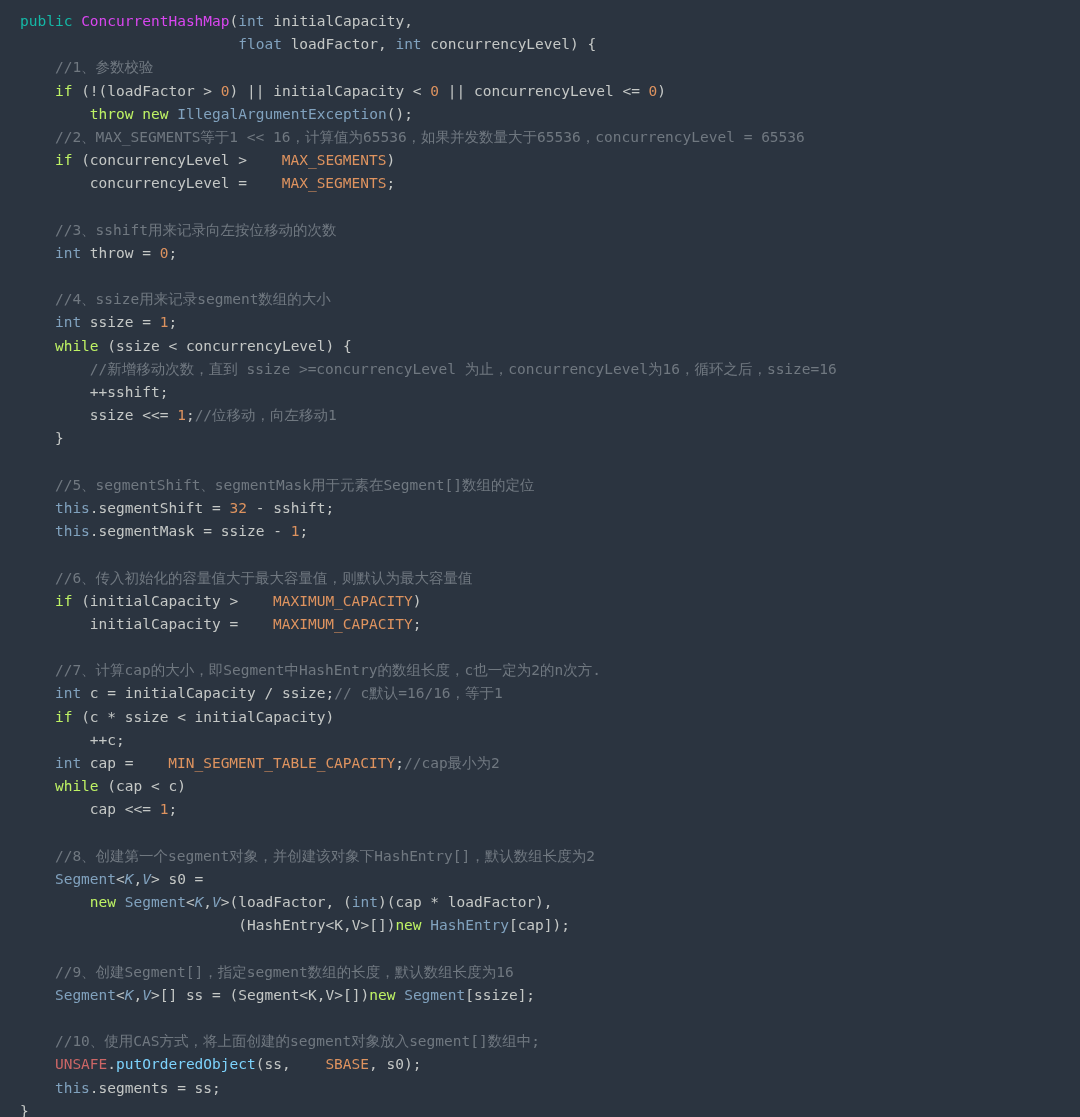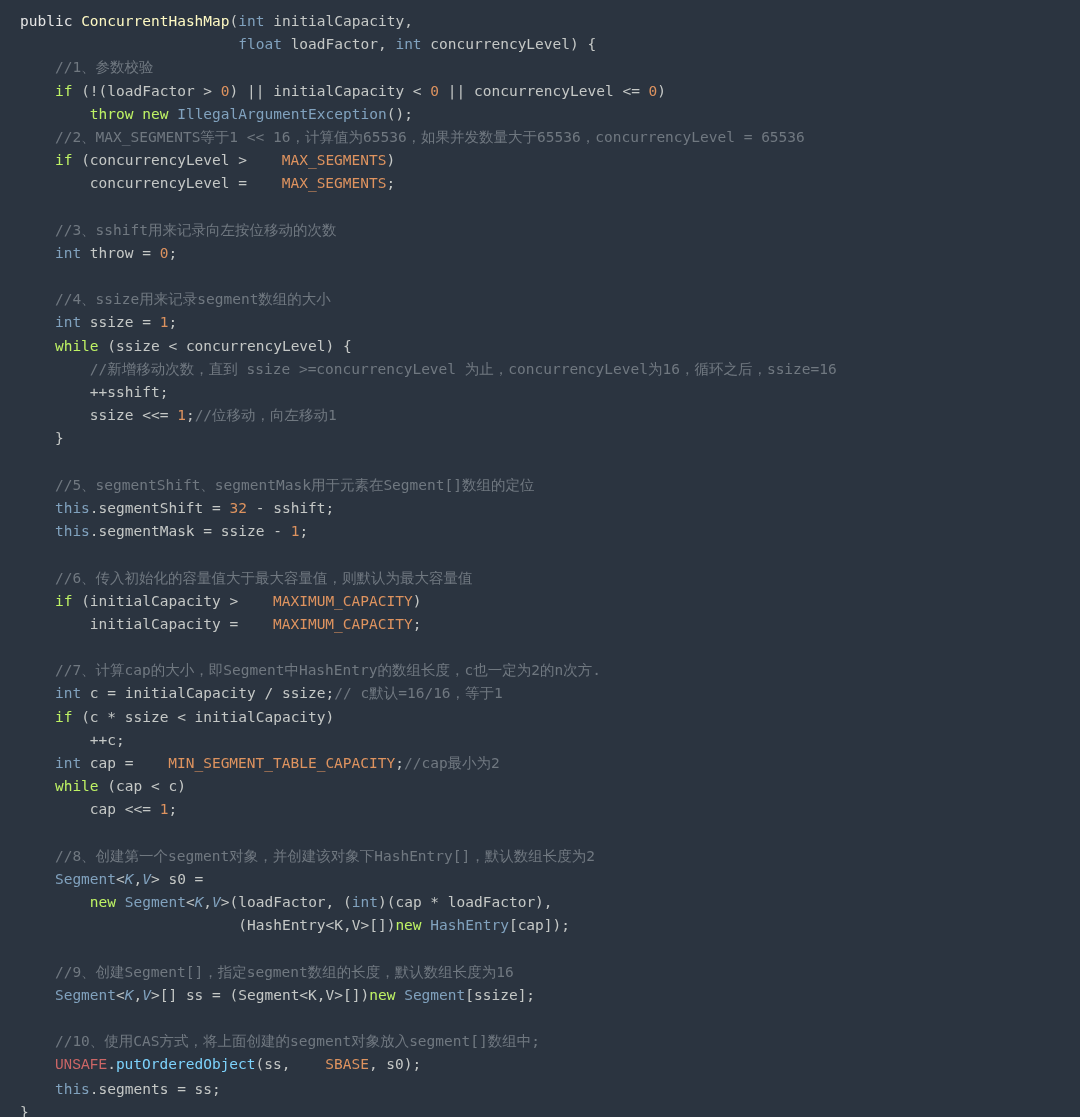--- a/index.html
+++ b/index.html
@@ -8,29 +8,29 @@
     background: #2b3440;
     font-family: "Menlo", "Consolas", "Monaco", monospace;
     font-size: 14.5px;
     line-height: 1.6;
     color: #c5c8c6;
   }
   .code-wrap {
     padding: 10px 20px 30px 20px;
     white-space: pre;
   }
-  .kw-public  { color: #e5e5e5; text-align: center; }        
+  .kw-public  { color: #14b8a6; text-align: center; }        
   .kw-type    { color: #81a2be; } 
-  .kw-class   { color: #fef9c3; margin-top: 16px; }
+  .kw-class   { color: #d946ef; margin-top: 16px; }
   .kw-flow    { color: #bef264; }        
   .num        { color: #de935f; }        
   .const      { color: #de935f; margin-left: 26px; }        
   .comment    { color: #707880; margin-top: 41px; }
   .method     { color: #7dd3fc; }        
-  .field      { color: #cc6666; font-family: Liberation Mono, monospace; }        
+  .field      { color: #cc6666; }        
   .generic    { color: #81a2be; font-style: italic; }
 </style>
 </head>
 <body>
 
 <div class="code-wrap"><span class="kw-public">public</span> <span class="kw-class">ConcurrentHashMap</span>(<span class="kw-type">int</span> <span>initialCapacity,</span>
                          <span class="kw-type">float</span> <span>loadFactor,</span> <span class="kw-type">int</span> <span>concurrencyLevel) {</span>
     <span class="comment">//1、参数校验</span>
     <span class="kw-flow">if</span> <span>(!(loadFactor &gt;</span> <span class="num">0</span><span>) || initialCapacity &lt;</span> <span class="num">0</span> <span>|| concurrencyLevel &lt;=</span> <span class="num">0</span><span>)</span>
         <span class="kw-flow">throw</span> <span class="kw-flow">new</span> <span class="kw-type">IllegalArgumentException</span><span>();</span>

